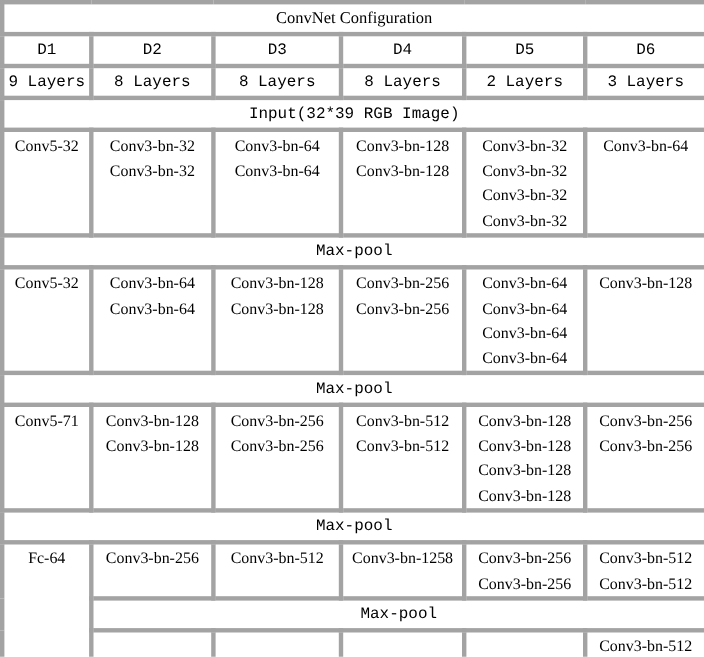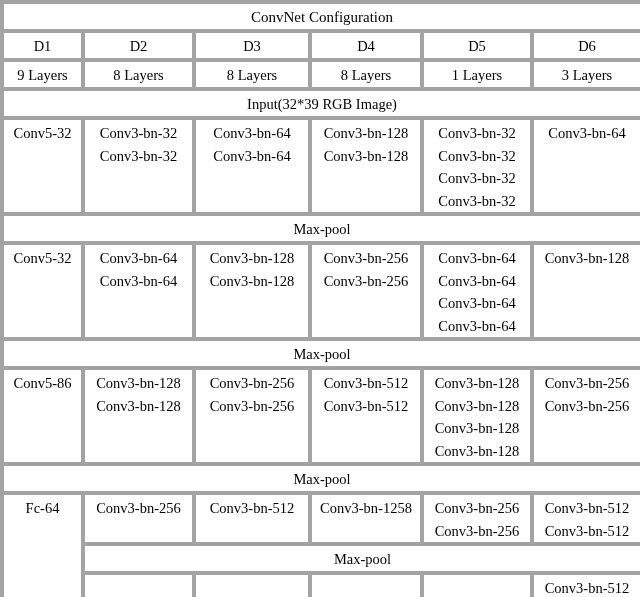--- a/index.html
+++ b/index.html
@@ -32,20 +32,21 @@
     overflow: hidden;
   }
   td.title-cell {
     font-size: 15px;
     line-height: 21px;
     height: 23px;
     vertical-align: middle;
   }
   td.hdr, td.sub, td.span-row, td.fc-row {
     vertical-align: middle;
+    font-family: Liberation Mono, monospace;
   }
   td.hdr { height: 23px; }
   td.sub { height: 23px; }
   td.span-row { height: 23px; }
   td.block { vertical-align: top; }
   td.d1span { vertical-align: top; }
   .stack { display: block; }
   .stack span { display: block; line-height: 22.5px; }
   .empty { line-height: 0; font-size: 0; }
   
@@ -81,21 +82,21 @@
       <td class="hdr">D4</td>
       <td class="hdr">D5</td>
       <td class="hdr">D6</td>
     </tr>
 
     <tr>
       <td class="sub">9 Layers</td>
       <td class="sub">8 Layers</td>
       <td class="sub">8 Layers</td>
       <td class="sub">8 Layers</td>
-      <td class="sub">1 Layers</td>
+      <td class="sub">2 Layers</td>
       <td class="sub">3 Layers</td>
     </tr>
 
     <tr>
       <td class="span-row" colspan="6">Input(32*39 RGB Image)</td>
     </tr>
 
     <tr>
       <td class="block">
           <span class="stack">
@@ -178,21 +179,21 @@
         </td>
     </tr>
 
     <tr>
       <td class="span-row" colspan="6">Max-pool</td>
     </tr>
 
     <tr>
       <td class="block">
           <span class="stack">
-            <span>Conv5-86</span>
+            <span>Conv5-71</span>
           </span>
         </td>
       <td class="block">
           <span class="stack">
             <span>Conv3-bn-128</span>
             <span>Conv3-bn-128</span>
           </span>
         </td>
       <td class="block">
           <span class="stack">

